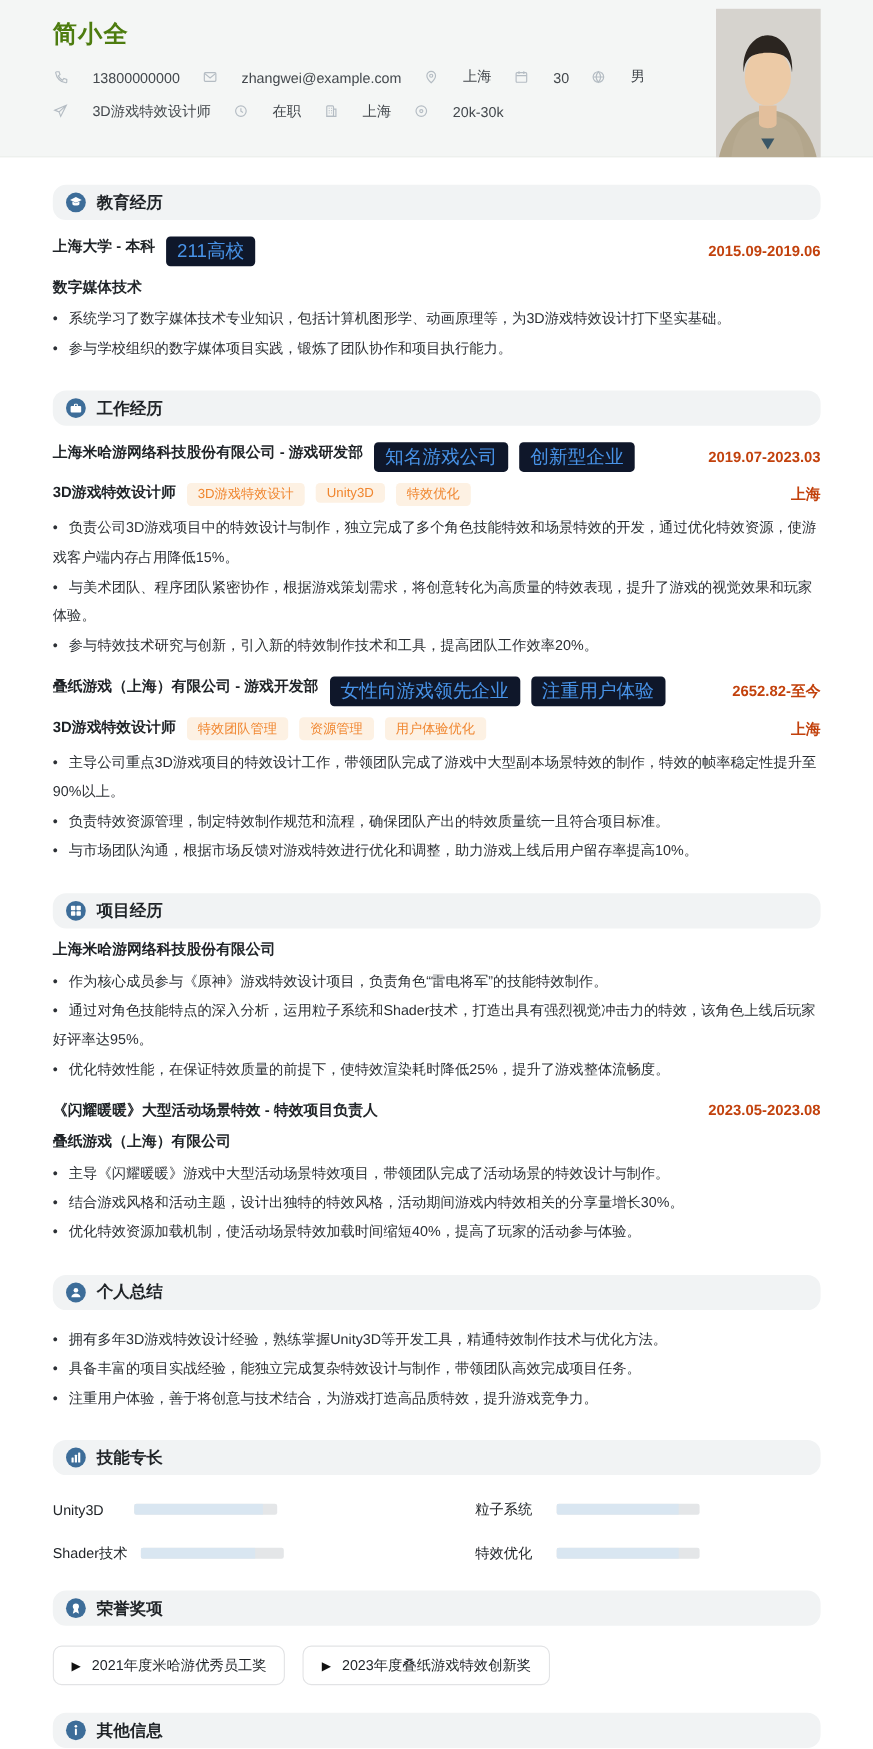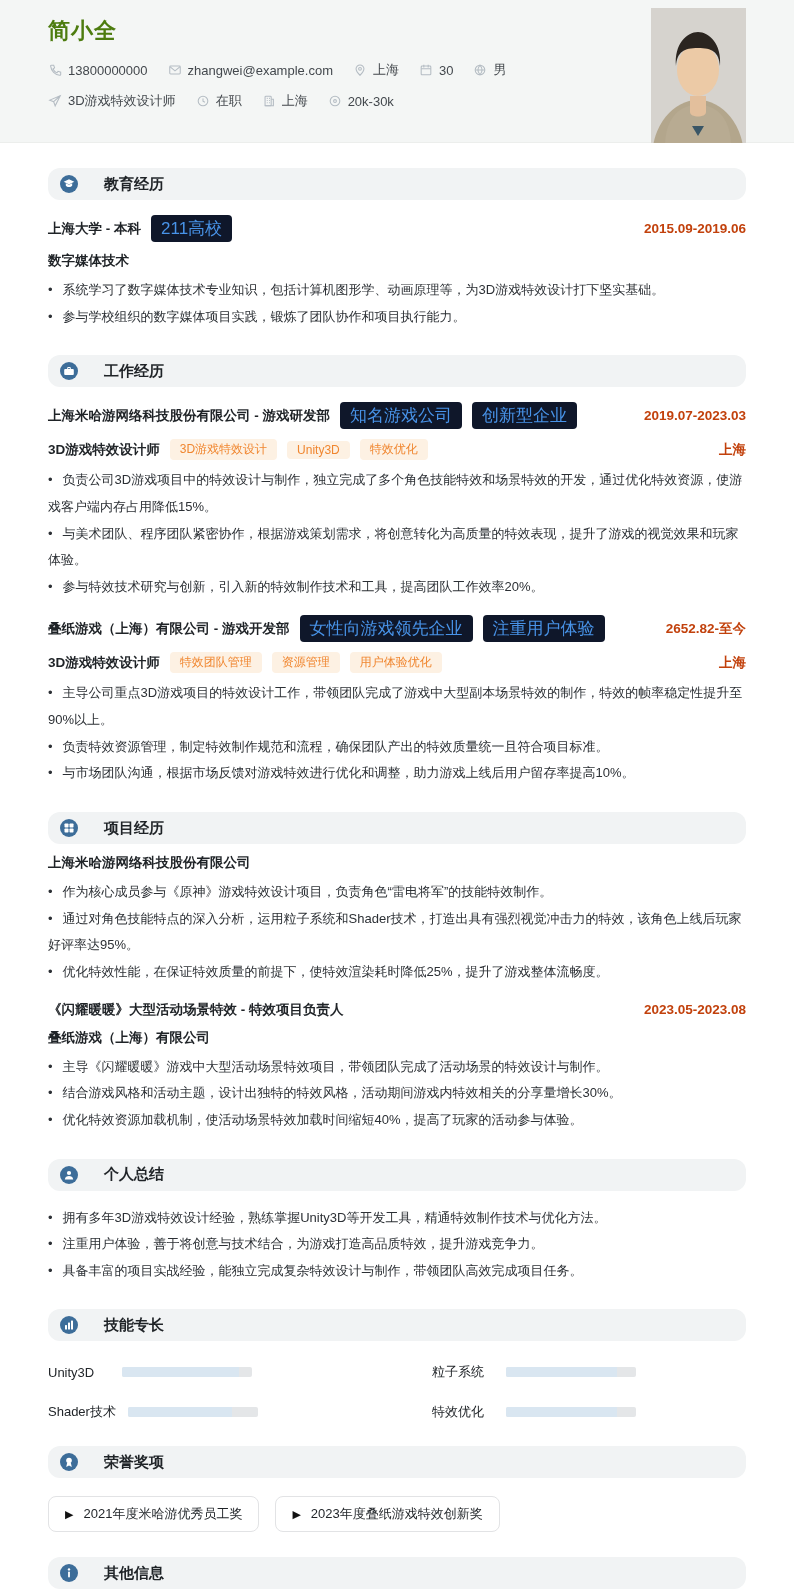--- a/index.html
+++ b/index.html
@@ -26,59 +26,59 @@
     letter-spacing:1px;
   }
   .contact-row {
     display:flex;
     align-items:center;
     gap:20px;
     font-size:13px;
     color:#43484d;
     margin-bottom:13px;
   }
-  .citem { display:inline-flex; align-items:center; gap:6px; }
+  .citem { display:inline-flex; align-items:center; gap:22px; }
   .cicon { display:inline-flex; }
   .cicon svg { stroke:#b4bcc3; fill:none; stroke-width:1.2; }
   .photo {
     position:absolute;
     top:8px; right:48px;
     width:95px; height:135px;
     background:#d6d3ce;
     overflow:hidden;
   }
   
   .content { padding:0 48px 28px 48px; }
   .sec-bar {
     margin-top:25px;
     background:#f1f3f4;
     border-radius:12px;
     height:32px;
     display:flex;
     align-items:center;
-    gap:26px;
+    gap:10px;
     padding:0 12px;
   }
   .sec-ic {
     width:18px; height:18px;
     border-radius:50%;
     background:#3d6d99;
     display:flex; align-items:center; justify-content:center;
     flex:none;
   }
   .sec-ic svg { fill:#ffffff; stroke:none; }
   .sec-title { font-size:15px; font-weight:bold; color:#1f2327; }
   
   .row-between {
     display:flex;
     justify-content:space-between;
     align-items:center;
     margin-top:15px;
   }
-  .row-left { display:flex; align-items:center; gap:10px; flex-wrap:wrap; }
+  .row-left { display:flex; align-items:flex-start; gap:10px; flex-wrap:wrap; }
   .strong { font-size:13.5px; font-weight:bold; color:#1f2327; }
   .date { font-size:13.5px; font-weight:bold; color:#c2410c; white-space:nowrap; }
   .badge-blue {
     background:#0f172a;
     color:#4893e8;
     font-size:17px;
     padding:2px 10px;
     border-radius:4px;
     white-space:nowrap;
   }
@@ -353,22 +353,22 @@
       <span class="sec-ic">
         <svg width="12" height="12" viewBox="0 0 12 12">
             <circle cx="6" cy="4" r="2.1"></circle>
             <path d="M1.8 10.4c.3-2.4 2.2-3.4 4.2-3.4s3.9 1 4.2 3.4z"></path>
           </svg>
       </span>
       <span class="sec-title">个人总结</span>
     </div>
     <div class="bullets" style="margin-top:14px">
       <p class="bullet"><span class="dot">•</span><span>拥有多年3D游戏特效设计经验，熟练掌握Unity3D等开发工具，精通特效制作技术与优化方法。</span></p>
+      <p class="bullet"><span class="dot">•</span><span>具备丰富的项目实战经验，能独立完成复杂特效设计与制作，带领团队高效完成项目任务。</span></p>
       <p class="bullet"><span class="dot">•</span><span>注重用户体验，善于将创意与技术结合，为游戏打造高品质特效，提升游戏竞争力。</span></p>
-      <p class="bullet"><span class="dot">•</span><span>具备丰富的项目实战经验，能独立完成复杂特效设计与制作，带领团队高效完成项目任务。</span></p>
     </div>
 
     <div class="sec-bar">
       <span class="sec-ic">
         <svg width="12" height="12" viewBox="0 0 12 12">
             <rect x="2" y="6" width="2" height="4.5" rx=".5"></rect>
             <rect x="5" y="3.5" width="2" height="7" rx=".5"></rect>
             <rect x="8" y="1.5" width="2" height="9" rx=".5"></rect>
           </svg>
       </span>

